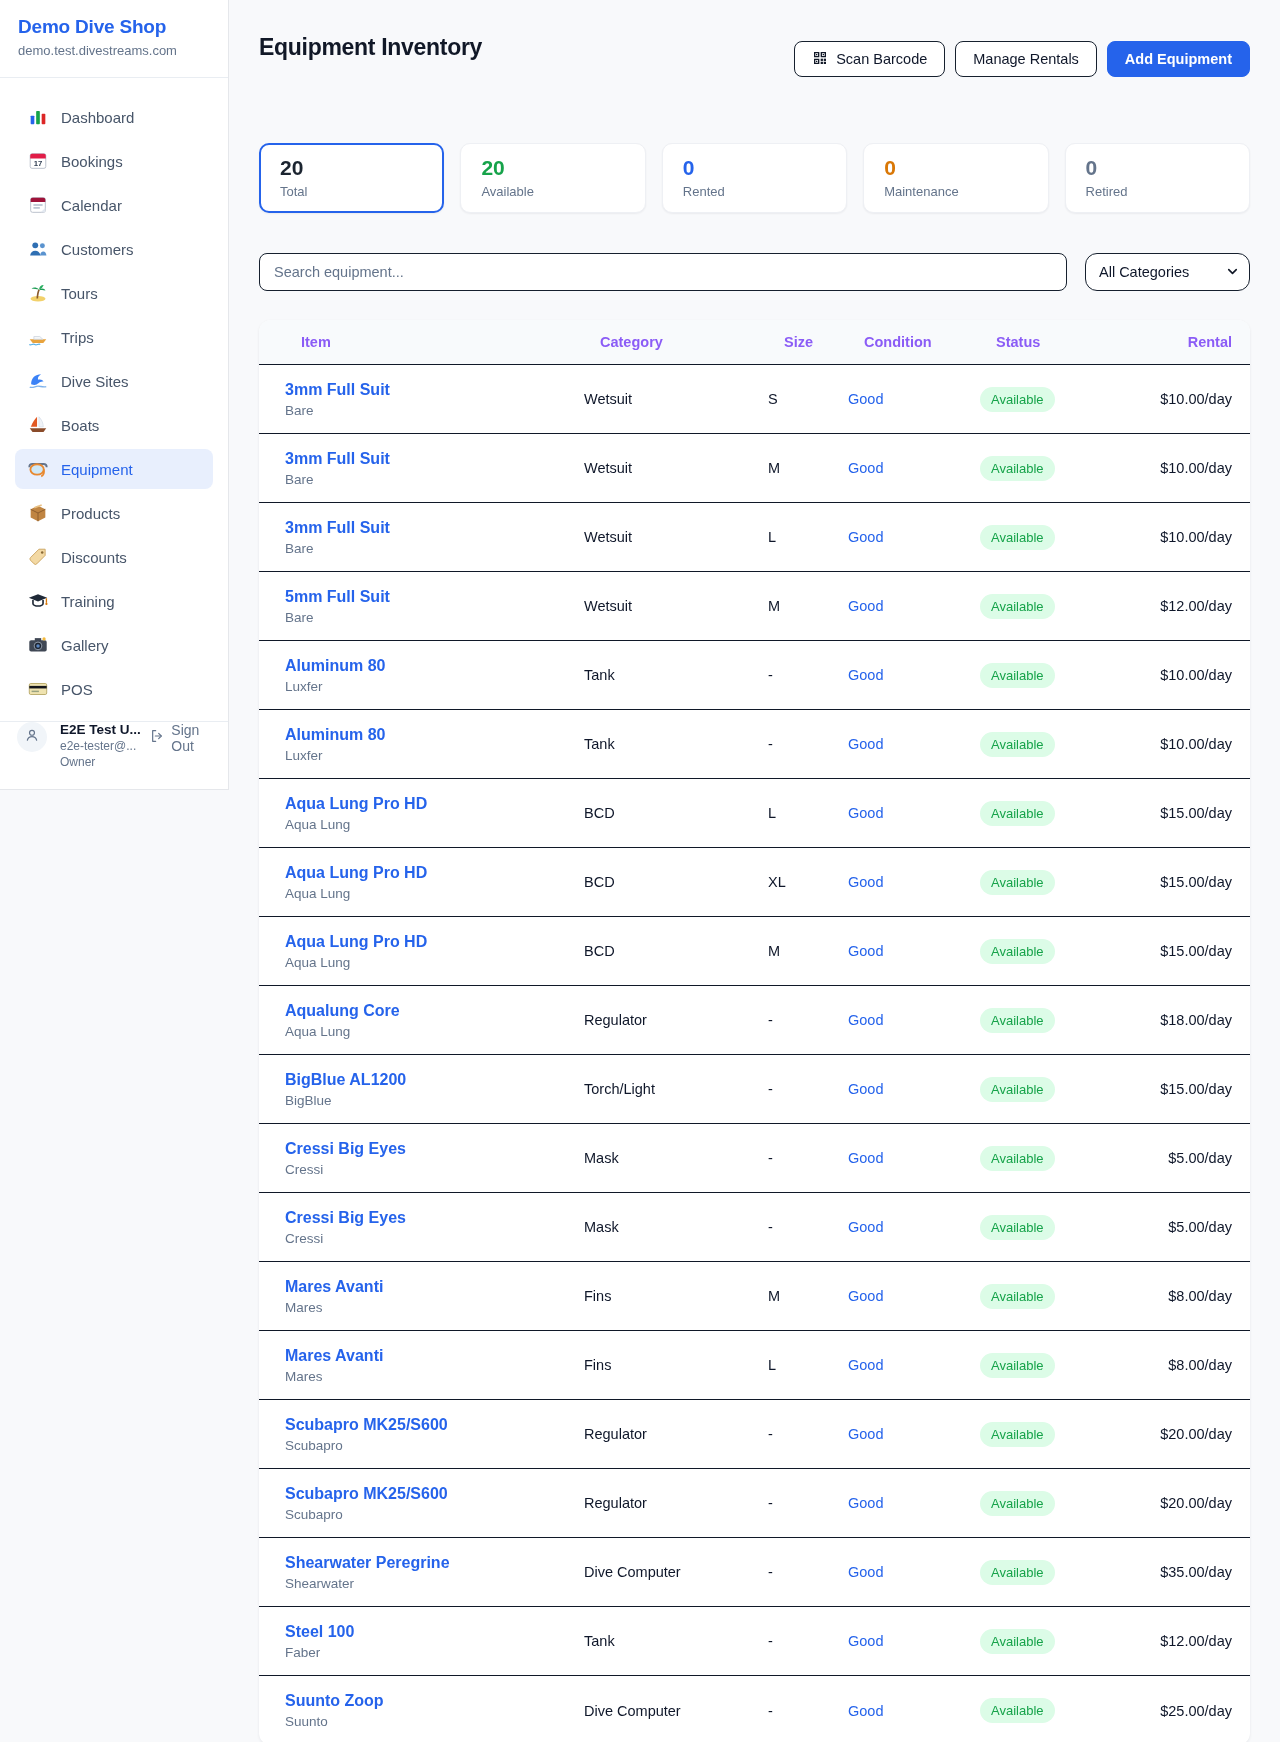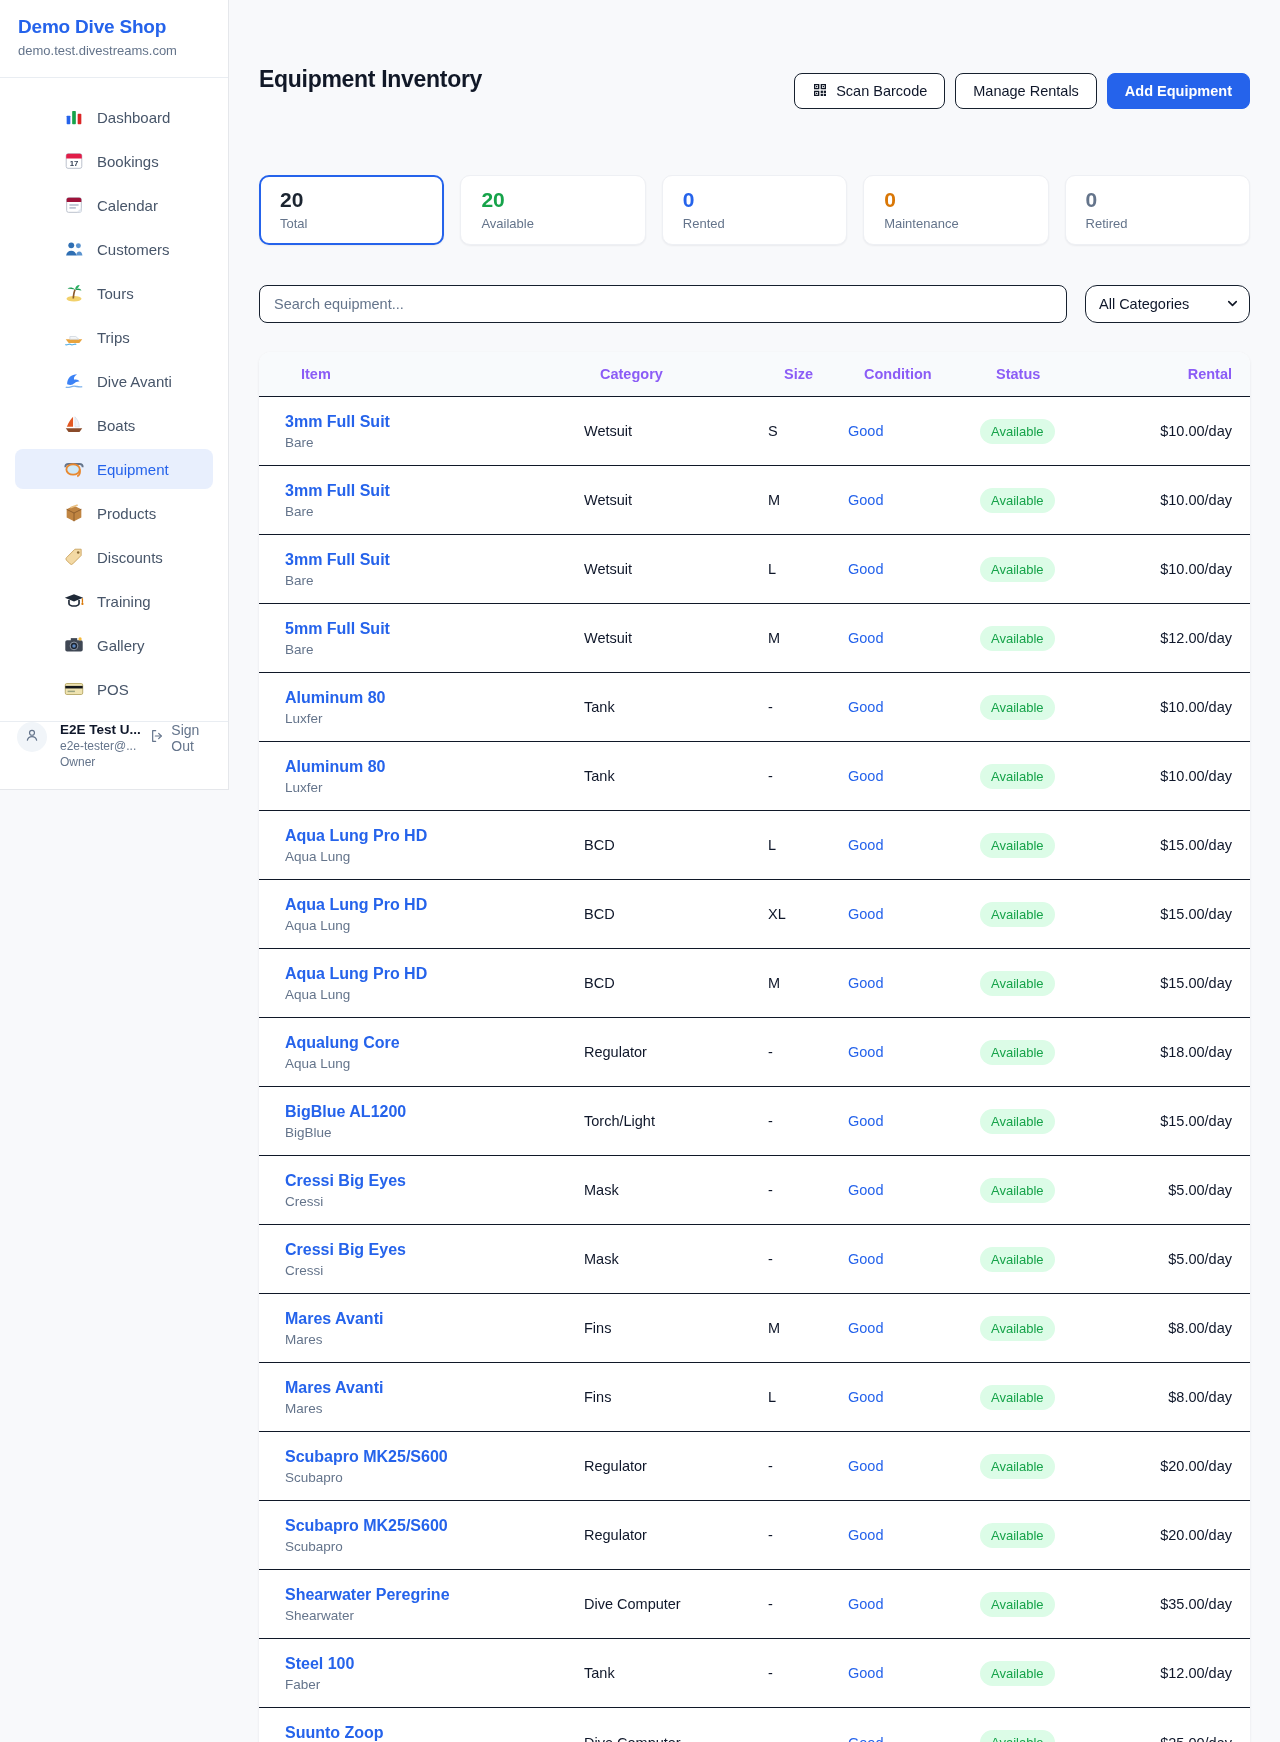--- a/index.html
+++ b/index.html
@@ -24,21 +24,21 @@
   .brand-domain { font-size: 13px; color: #64748b; margin-top: 5px; }
   .nav { padding: 19px 15px 0 15px; }
   .nav-item {
     display: flex; align-items: center; gap: 12px;
     height: 40px; margin-bottom: 4px; padding: 0 12px;
     border-radius: 8px; cursor: pointer;
   }
   .nav-item .nav-label { font-size: 15px; font-weight: 500; color: #475569; }
   .nav-item.active { background: #e8effd; }
   .nav-item.active .nav-label { color: #2563eb; }
-  .nav-icon { width: 22px; height: 22px; flex: 0 0 22px; margin-left: 36px; }
+  .nav-icon { width: 22px; height: 22px; flex: 0 0 22px; }
   .nav-icon svg { width: 22px; height: 22px; display:block; }
   .user-box {
     position: absolute; left:0; bottom:0; width: 100%; height: 68px;
     border-top: 1px solid #e9edf2;
     display: flex; align-items: flex-start; padding: 0 8px 0 17px;
   }
   .avatar {
     width: 30px; height: 30px; border-radius: 50%;
     background: #f1f5f9; display:flex; align-items:center; justify-content:center;
     flex: 0 0 30px;
@@ -46,21 +46,21 @@
   .avatar svg { width: 18px; height: 18px; }
   .user-meta { margin-left: 13px; width: 88px; overflow: hidden; }
   .user-name { font-size: 13.5px; font-weight: 700; color: #0f172a; white-space: nowrap; }
   .user-email, .user-role { font-size: 12px; color: #64748b; margin-top: 2px; white-space: nowrap; }
   .signout { display: flex; align-items: center; gap: 6px; margin-left: 8px; cursor: pointer; }
   .signout svg { width: 16px; height: 16px; }
   .signout-label { font-size: 14px; color: #64748b; }
   
   .main { position: absolute; left: 229px; top: 0; width: 1051px; padding: 34px 30px 0 30px; }
   .page-header { position: relative; height: 83px; }
-  .page-title { font-size: 23px; font-weight: 700; color: #111827; letter-spacing: -0.3px; margin-top: 32px; }
+  .page-title { font-size: 23px; font-weight: 700; color: #111827; letter-spacing: -0.3px; }
   .page-subtitle { font-size: 14px; color: #64748b; margin-top: 7px; }
   .header-actions { position: absolute; right: 0; top: 7px; display: flex; gap: 10px; }
   .btn {
     height: 36px; display: inline-flex; align-items: center; gap: 8px;
     padding: 0 17px; border-radius: 8px; font-size: 14.5px; font-weight: 500;
     background: #fff; border: 1px solid #16202e; color: #0f172a; cursor: pointer;
     font-family: inherit;
   }
   .btn svg { width: 16px; height: 16px; }
   .btn-primary { background: #2563eb; border-color: #2563eb; color: #fff; font-weight: 600; }
@@ -190,21 +190,21 @@
         </span>
     <span class="nav-label">Trips</span>
   </div>
       <div class="nav-item">
     <span class="nav-icon">
           <svg viewBox="0 0 24 24">
             <path d="M4.5 15.5c0-7 4.8-10.8 10.8-10.8-3 2-4 4-3 6 2-1 4.8 0 5.8 2-6-1-6 6-13.6 2.8z" fill="#3b82f6"></path>
             <path d="M3 18.6c3 1.5 6-1 9-1s5 1.5 9 .6" stroke="#7fb3ec" stroke-width="1.5" fill="none"></path>
           </svg>
         </span>
-    <span class="nav-label">Dive Avanti</span>
+    <span class="nav-label">Dive Sites</span>
   </div>
       <div class="nav-item">
     <span class="nav-icon">
           <svg viewBox="0 0 24 24">
             <path d="M11 3v11H4.2C6 9 9 5 11 3z" fill="#e25822"></path>
             <path d="M13 3c3 3 4.8 7 4.8 11H13z" fill="#f0f3f7" stroke="#cbd5e1" stroke-width="0.6"></path>
             <path d="M3 15.5h18l-3 4.2H6z" fill="#8a4b2a"></path>
           </svg>
         </span>
     <span class="nav-label">Boats</span>

